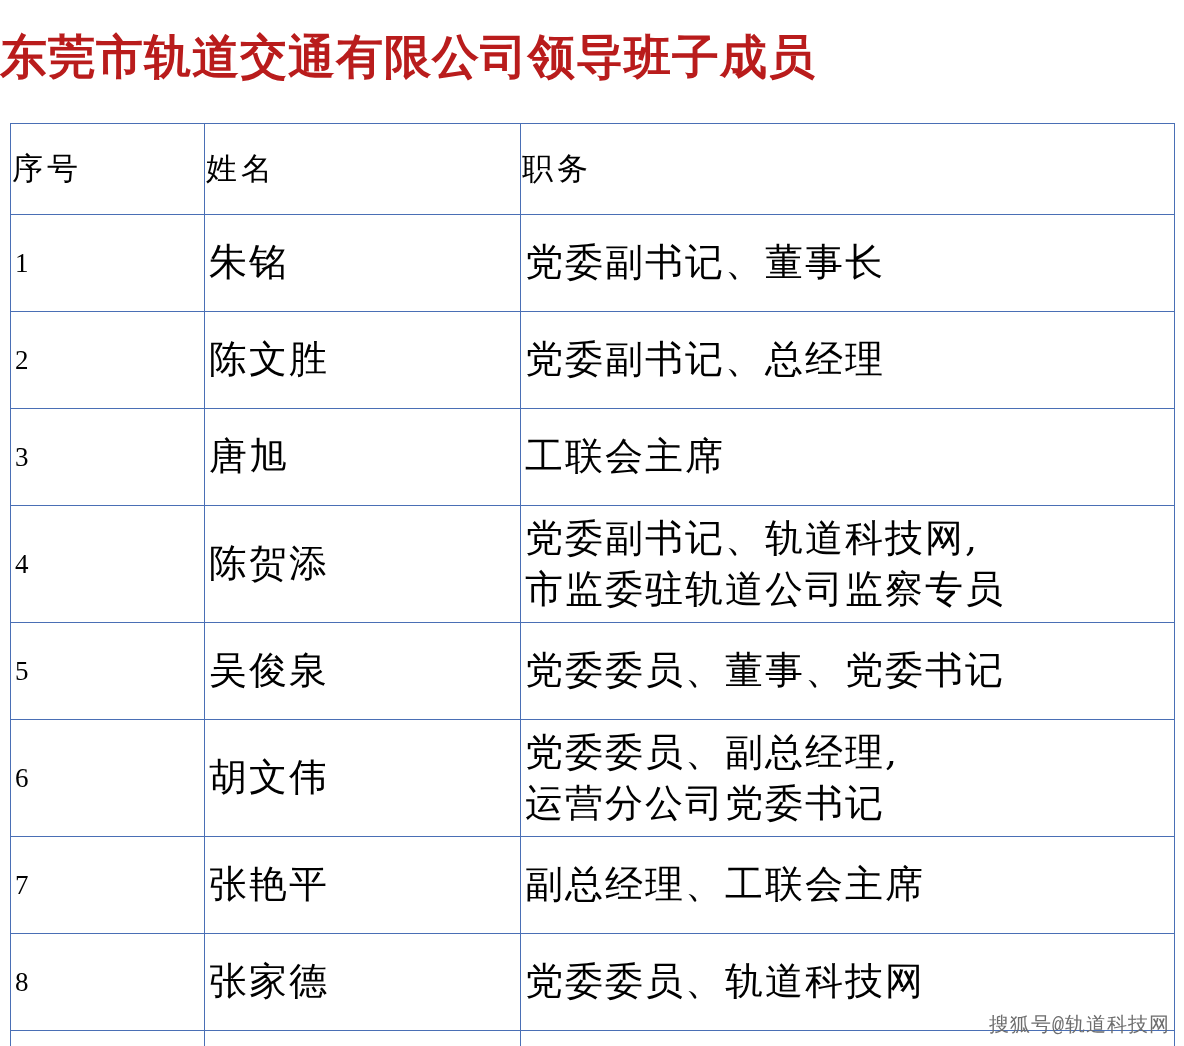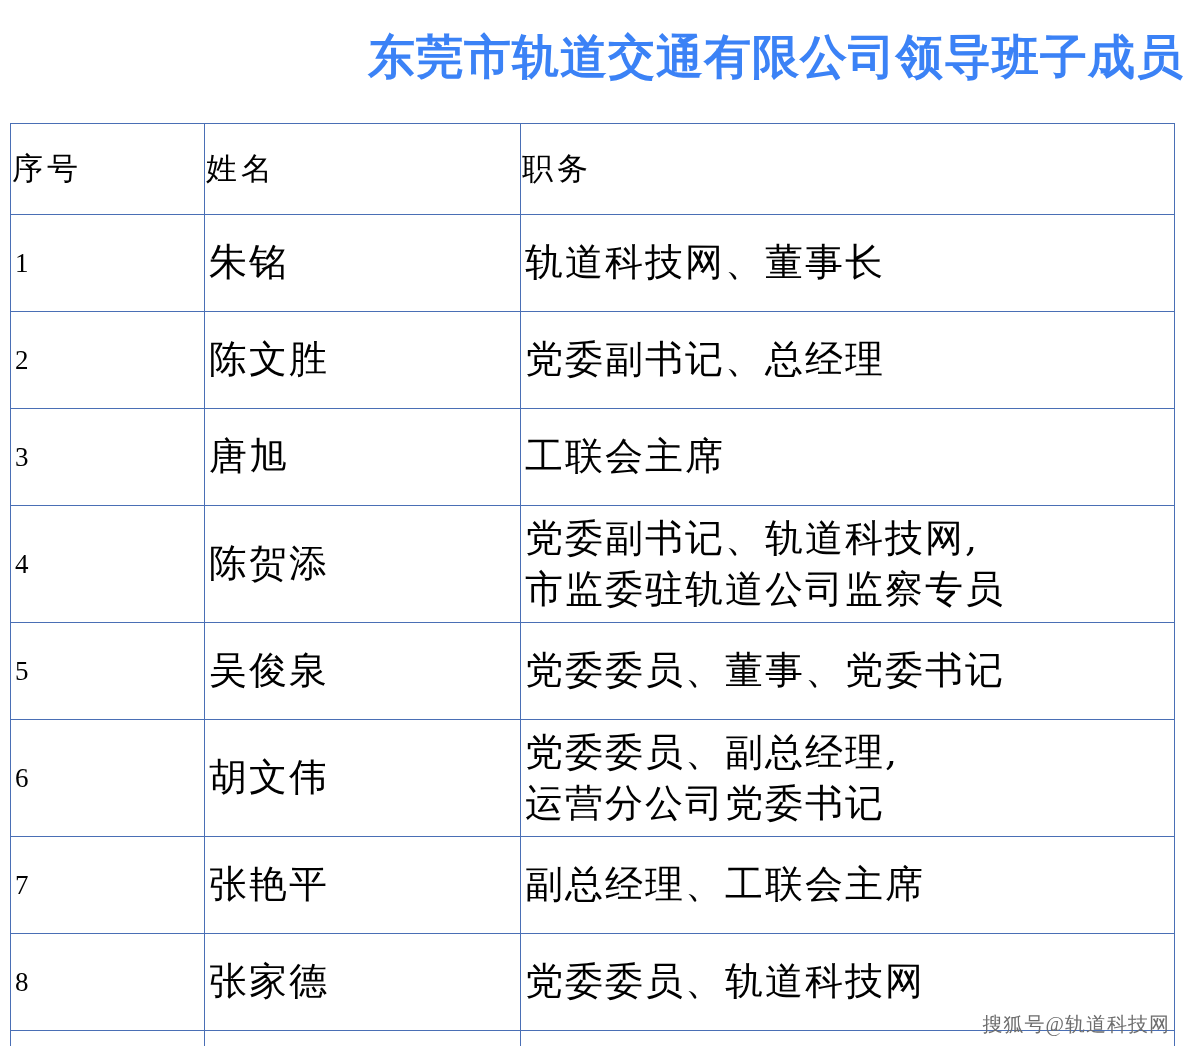--- a/index.html
+++ b/index.html
@@ -14,22 +14,22 @@
     position: relative;
     overflow: hidden;
   }
   .page {
     width: 1184px;
     height: 1046px;
     position: relative;
     box-sizing: border-box;
   }
   .title {
-    text-align: right;
-    color: #3b82f6;
+    text-align: left;
+    color: #b91c1c;
     font-family: "DejaVu Sans", "Liberation Sans", sans-serif;
     font-weight: bold;
     font-size: 47px;
     letter-spacing: 1px;
     padding-top: 26px;
     padding-bottom: 10px;
     white-space: nowrap;
   }
   .table-wrap {
     padding: 0 10px;
@@ -76,21 +76,21 @@
   }
   .post-line {
     display: block;
   }
   .watermark {
     position: absolute;
     right: 14px;
     bottom: 8px;
     font-size: 20px;
     color: #6d6d6d;
-    font-family: Liberation Serif, serif;
+    font-family: Liberation Mono, monospace;
     letter-spacing: 1px;
     white-space: nowrap;
   }
 </style>
 </head>
 <body>
 
 <div class="page">
 
   <div class="title">东莞市轨道交通有限公司领导班子成员</div>
@@ -107,21 +107,21 @@
           <th>序号</th>
           <th>姓名</th>
           <th>职务</th>
         </tr>
       </thead>
       <tbody>
         <tr>
           <td class="no">1</td>
           <td>朱铭</td>
           <td>
-            <span class="post-line">轨道科技网、董事长</span>
+            <span class="post-line">党委副书记、董事长</span>
           </td>
         </tr>
         <tr>
           <td class="no">2</td>
           <td>陈文胜</td>
           <td>
             <span class="post-line">党委副书记、总经理</span>
           </td>
         </tr>
         <tr>

